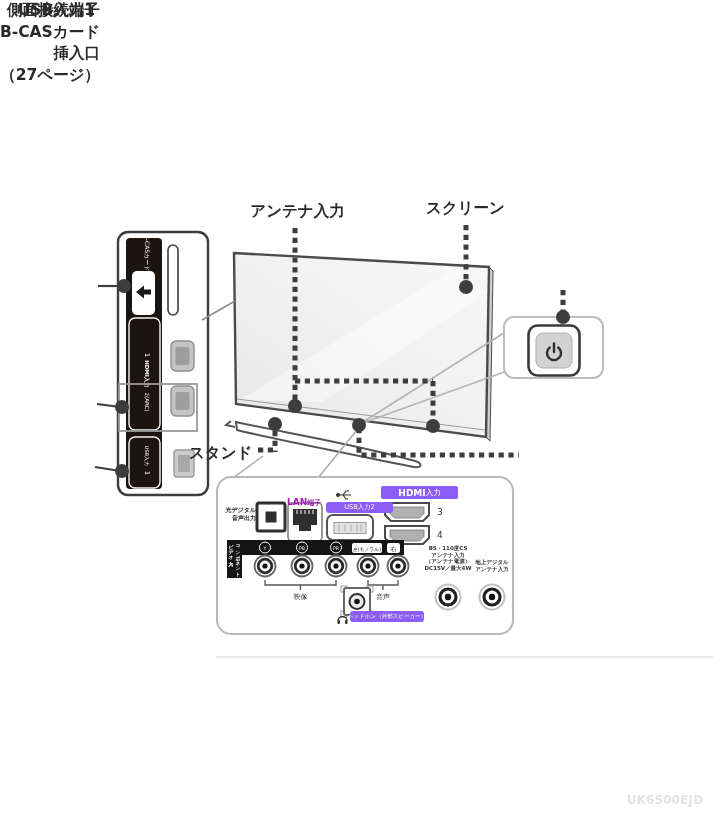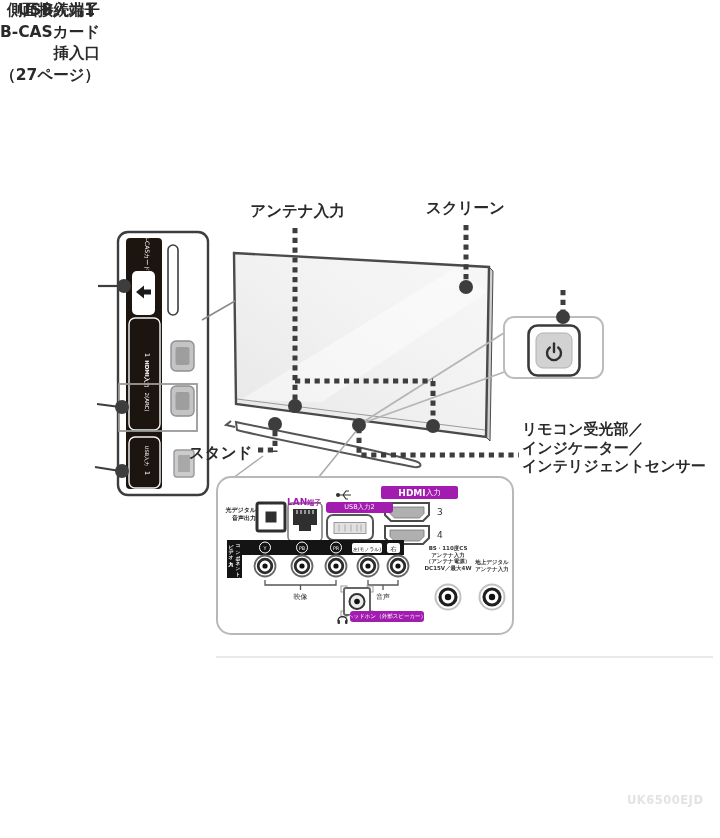--- a/index.html
+++ b/index.html
@@ -3,21 +3,21 @@
 <meta charset="utf-8">
 <style>
   html,body{margin:0;padding:0;background:#fff;}
   #canvas{position:relative;width:720px;height:838px;background:#fff;overflow:hidden;
           font-family:"DejaVu Sans","Liberation Sans",sans-serif;color:#2a2a2a;}
   #art{position:absolute;left:0;top:0;}
   .lbl{position:absolute;font-size:15.5px;font-weight:600;line-height:21.5px;white-space:nowrap;}
   .r{text-align:right;}
   .c{text-align:center;}
   .tiny{font-weight:600;}
-  .pill{position:absolute;background:#a21caf;color:#fff;border-radius:3px;
+  .pill{position:absolute;background:#8b5cf6;color:#fff;border-radius:3px;
         display:flex;align-items:center;justify-content:center;white-space:nowrap;}
   .vert{writing-mode:vertical-rl;}
   svg text{font-family:"DejaVu Sans","Liberation Sans",sans-serif;}
   #watermark{position:absolute;font-size:11.5px;font-weight:600;color:#e3e3e3;letter-spacing:.5px;}
 </style>
 </head>
 <body>
 
 <div id="canvas">
 
@@ -242,25 +242,20 @@
   <div>（27ページ）</div>
 </div>
 
 
 <div class="lbl r" style="left:0;top:456;width:95px;">USB入力1</div>
 
 <div class="lbl c" style="left:250px;top:201px;width:95px;">アンテナ入力</div>
 <div class="lbl c" style="left:417px;top:198px;width:97px;">スクリーン</div>
 <div class="lbl" style="left:189px;top:443px;">スタンド</div>
 
-<div class="lbl" style="left:522px;top:420px;font-size:15px;line-height:18.5px;">
-  <div>リモコン受光部／</div>
-  <div>インジケーター／</div>
-  <div>インテリジェントセンサー</div>
-</div>
 
 <div class="tiny r" style="position:absolute;left:224px;top:506px;width:32px;font-size:6px;line-height:8px;color:#222;">
   <div>光デジタル</div>
   <div>音声出力</div>
 </div>
 
 <div class="tiny" style="position:absolute;left:287px;top:490px;color:#a21caf;">
   <span style="font-size:9px;font-weight:bold;">LAN</span><span style="font-size:7px;">端子</span>
 </div>
 

